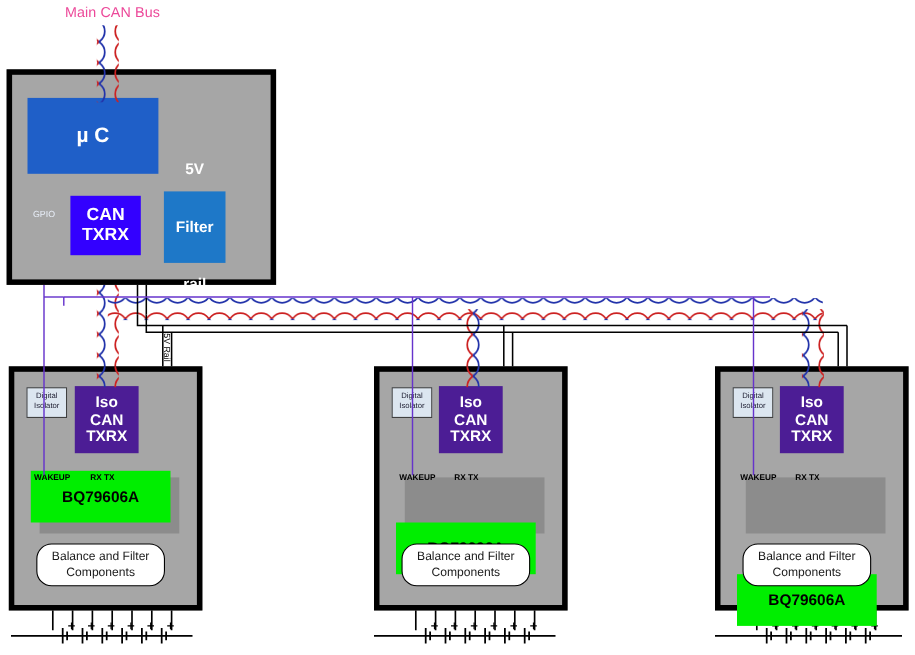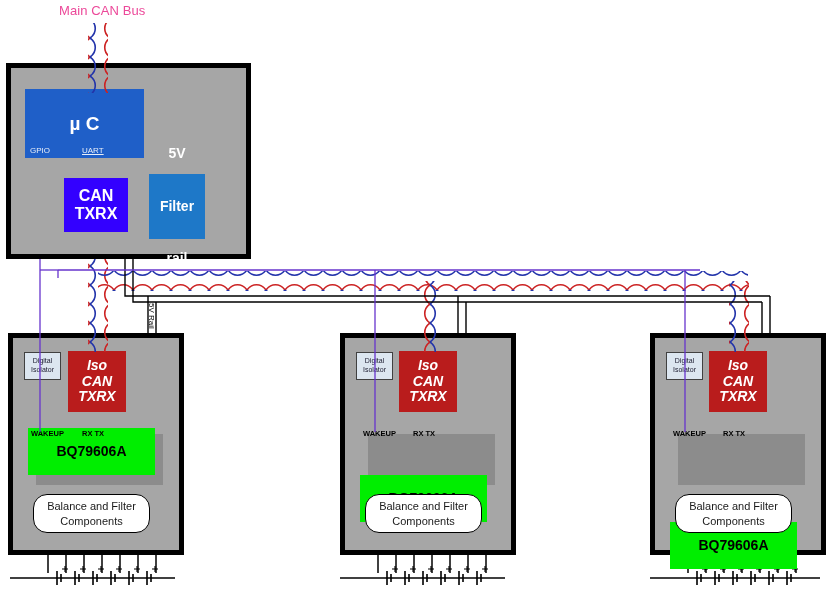--- a/index.html
+++ b/index.html
@@ -53,23 +53,22 @@
   }
   .blk-can {
     background: #3300ff;
     font-size: 16px;
   }
   .blk-5v {
     background: #1e78c8;
     font-size: 14px;
   }
   .blk-iso {
-    background: #b91c1c;
+    background: #4c1d95;
     font-size: 14px;
-    font-style: italic;
   }
   .blk-bq {
     background: #00ee00;
     color: #000000;
     font-size: 14px;
     font-weight: bold;
     position: relative;
   }
   .bq-shadow {
     background: #8c8c8c;
@@ -109,20 +108,21 @@
     font-size: 7.5px;
     font-weight: bold;
     color: #000000;
     white-space: nowrap;
   }
   .pin-light {
     font-size: 8px;
     font-weight: normal;
     color: #e8eef8;
     white-space: nowrap;
+    margin-top: 44px;
   }
   .rail-label {
     font-size: 8px;
     color: #000000;
     white-space: nowrap;
     transform: rotate(90deg);
     transform-origin: left top;
   }
   svg.ovl { position: absolute; left: 0; top: 0; pointer-events: none; }
 </style>

